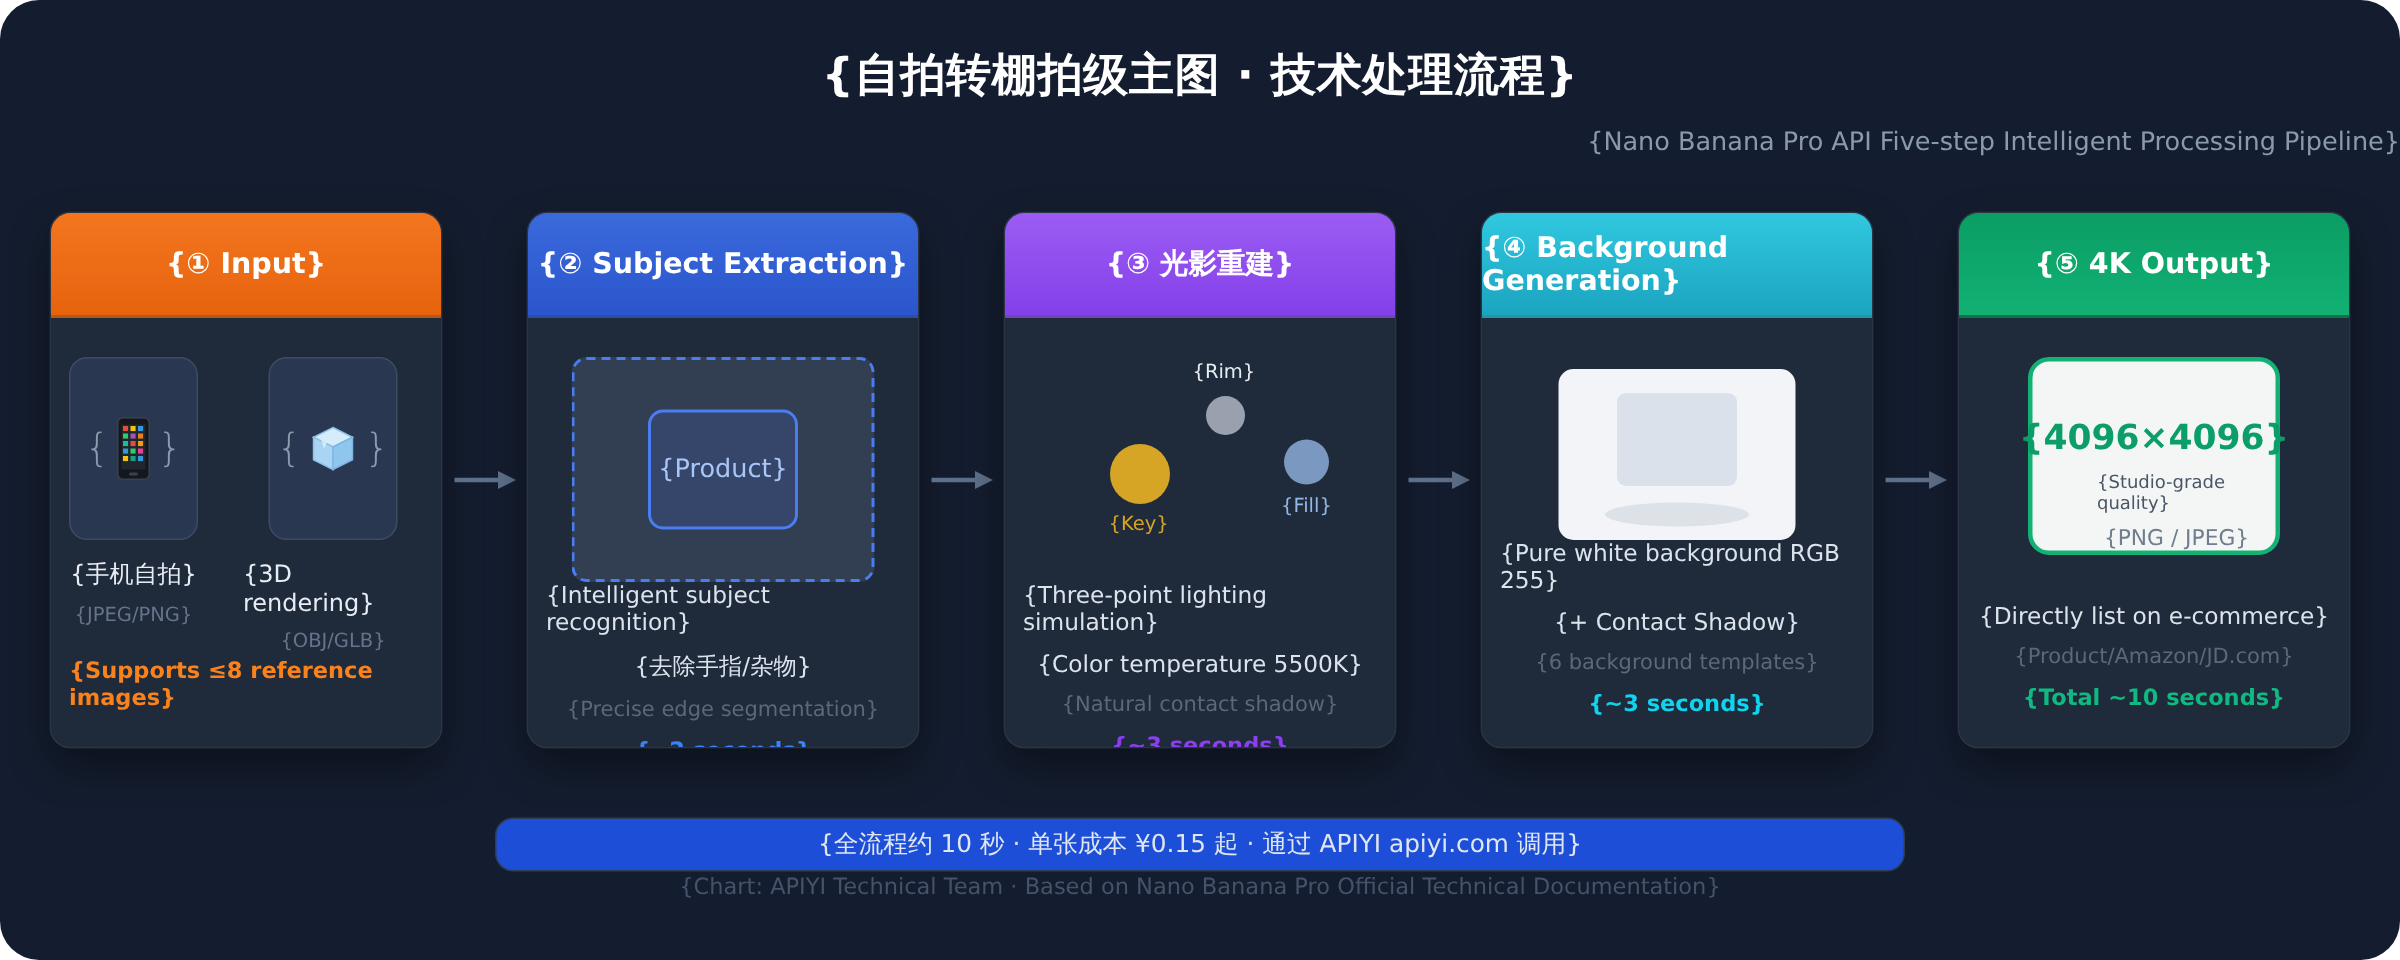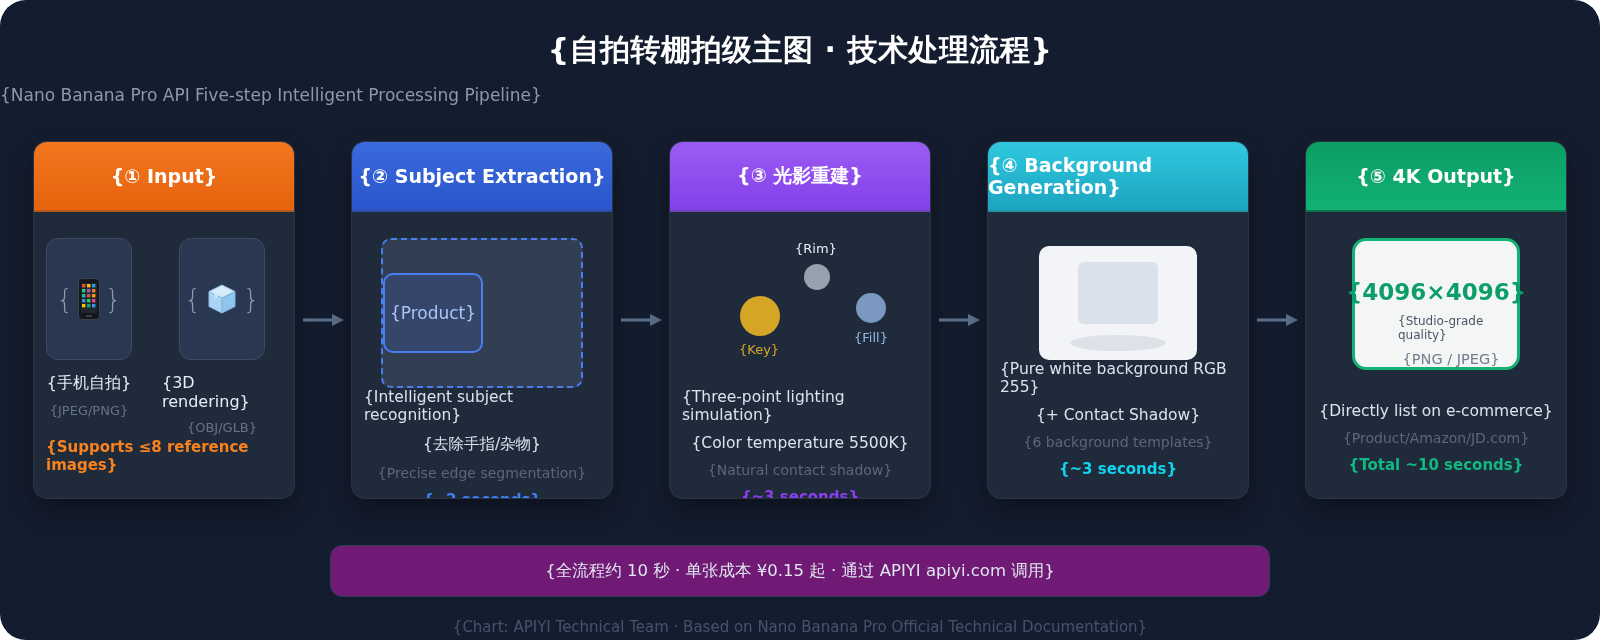--- a/index.html
+++ b/index.html
@@ -18,21 +18,21 @@
   .page-title {
     margin-top: 30px;
     text-align: center;
     color: #ffffff;
     font-size: 30px;
     font-weight: 800;
     letter-spacing: 0.5px;
   }
   .page-subtitle {
     margin-top: 14px;
-    text-align: left;
+    text-align: right;
     color: #8b99ae;
     font-size: 17px;
   }
   .pipeline {
     display: flex;
     align-items: stretch;
     margin: 36px 33px 0 33px;
     height: 358px;
   }
   .card {
@@ -86,21 +86,21 @@
     font-size: 15px; font-weight: bold;
     padding-bottom: 4px;
   }
   .fn-orange { color: #f9821d; }
   
   .extract-outer {
     width: 202px; height: 150px;
     border: 2px dashed #4a7df0;
     border-radius: 10px;
     background: #323e52;
-    display: flex; align-items: center; justify-content: flex-start;
+    display: flex; align-items: center; justify-content: center;
   }
   .extract-inner {
     width: 100px; height: 80px;
     background: #36466b;
     border: 2px solid #4a7df0;
     border-radius: 10px;
     display: flex; align-items: center; justify-content: center;
     color: #a9c6f7; font-size: 17px;
   }
   
@@ -158,30 +158,30 @@
   .t-cyan   { color: #10d3ee; }
   .t-green  { color: #10b981; }
   
   .arrow {
     width: 56px; flex: none;
     align-self: center;
     display: flex; align-items: center; justify-content: center;
   }
   
   .footer-bar {
-    width: 940px; height: 52px;
+    width: 940px; height: 36px;
     margin: 46px auto 0 auto;
-    background: #701a75;
+    background: #1d4ed8;
     border: 1px solid #2e3c54;
     border-radius: 12px;
     display: flex; align-items: center; justify-content: center;
     color: #dfe6ef; font-size: 16.5px;
   }
   .caption {
-    margin-top: 21px;
+    margin-top: 1px;
     text-align: center;
     color: #46526a;
     font-size: 15px;
   }
 </style>
 </head>
 <body>
 
 <div class="canvas">
 

